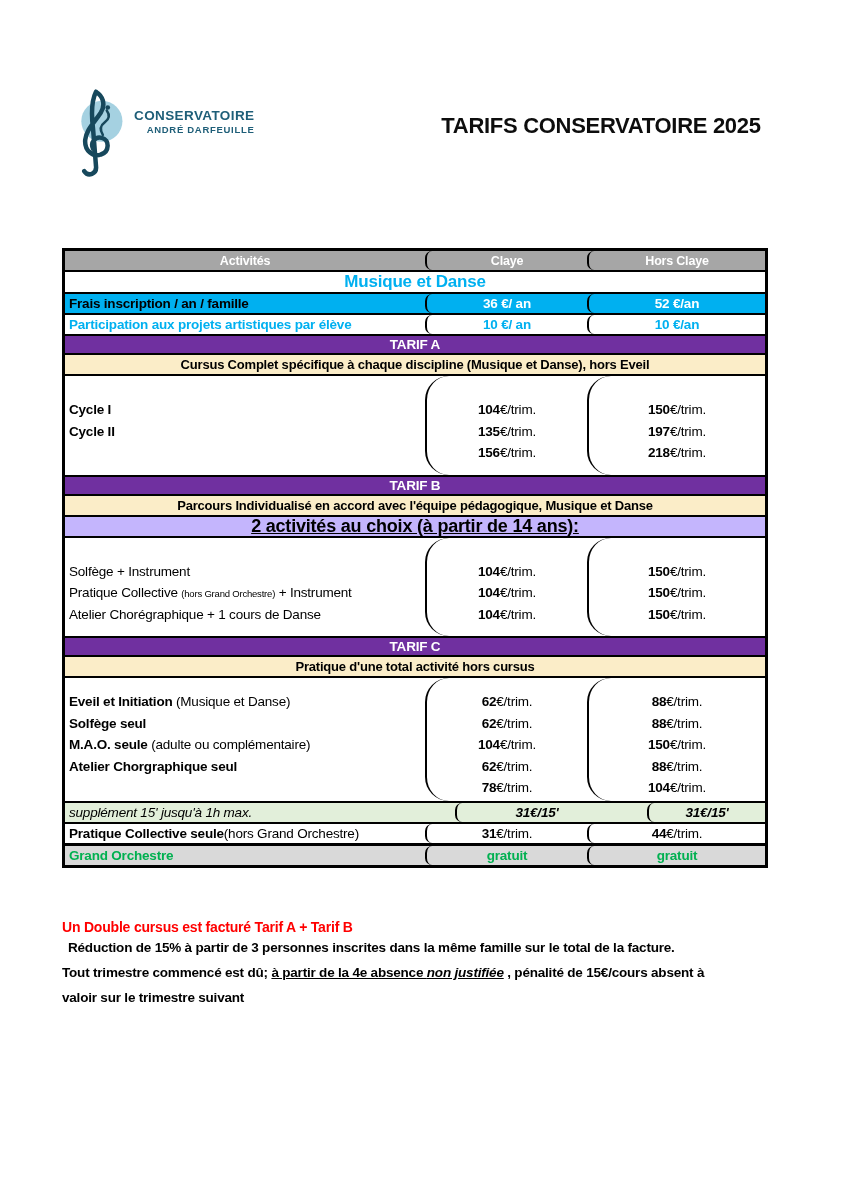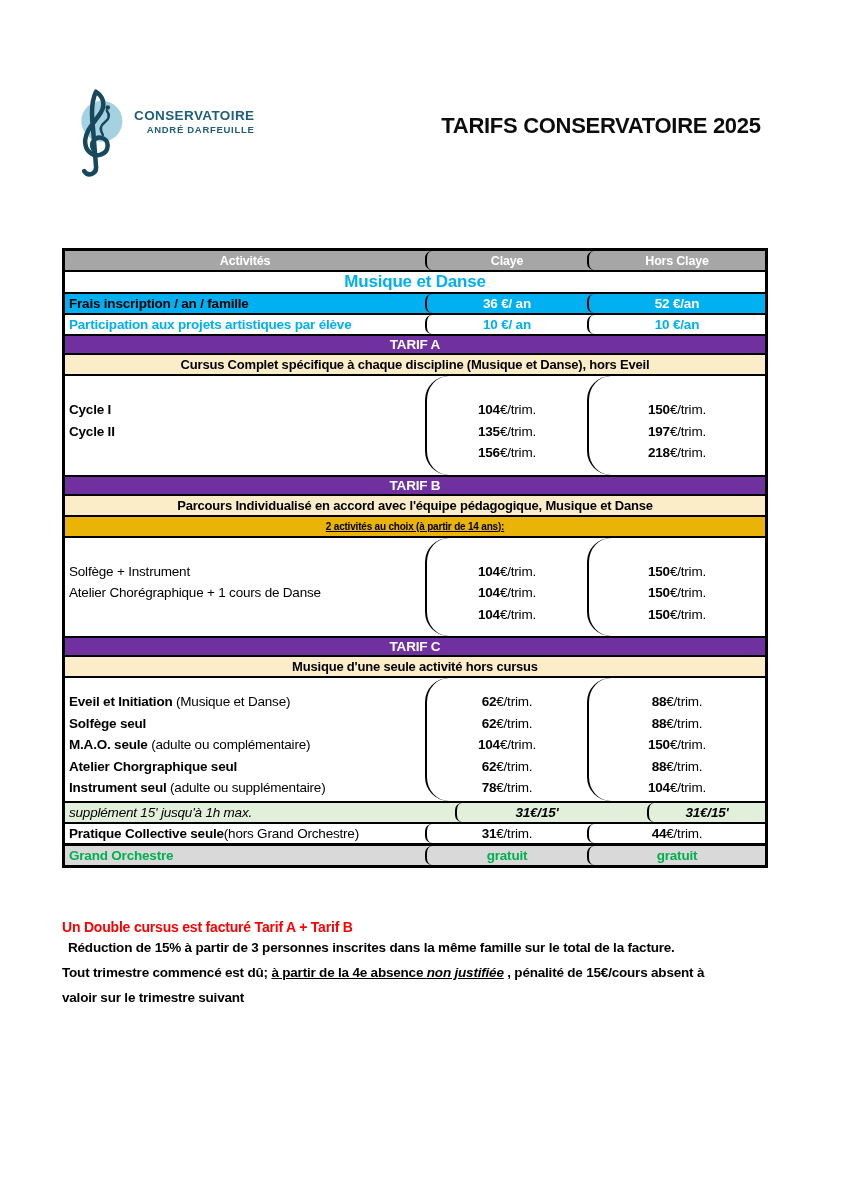--- a/index.html
+++ b/index.html
@@ -33,21 +33,21 @@
     color:#00b0f0; font-size:17px; font-weight:bold; }
   .r-fee .cell { height:19px; font-weight:bold; }
   .r-fee1 { background:#00b0f0; }
   .r-fee1 .lab { color:#000; }
   .r-fee1 .val { color:#fff; }
   .r-fee2 { background:#fff; color:#00b0f0; }
   .r-tarif { height:19px; background:#7030a0; color:#fff; font-weight:bold;
     display:flex; align-items:center; justify-content:center; font-size:13.5px; }
   .r-cream { height:21px; background:#fbedc8; font-weight:bold; font-size:13px;
     display:flex; align-items:center; justify-content:center; }
-  .r-graysub { height:21px; background:#eab308; font-weight:bold; font-size:10px;
+  .r-graysub { height:21px; background:#c4b5fd; font-weight:bold; font-size:18px;
     display:flex; align-items:center; justify-content:center; text-decoration:underline; }
 
   .bigcell { display:block;border-radius:24px; }
   .line { height:21.5px; line-height:21.5px; white-space:nowrap; }
   .big-a .bigcell, .big-b .bigcell { padding-top:23px; padding-bottom:11px; }
   .big-c .bigcell { padding-top:13px; padding-bottom:2px; }
   .bigcell.lab { padding-left:4px; }
   .bigcell.val .line { text-align:center; }
   .lb { font-weight:bold; }
   .li { font-style:italic; }
@@ -130,43 +130,43 @@
         <div class="line"><span class="vn">218</span><span>€/trim.</span></div>
       </div>
     </div>
 
     <div class="row r-tarif">TARIF B</div>
     <div class="row r-cream">Parcours Individualisé en accord avec l'équipe pédagogique, Musique et Danse</div>
     <div class="row r-graysub">2 activités au choix (à partir de 14 ans):</div>
     <div class="row cols big-b">
       <div class="bigcell lab">
         <div class="line"><span>Solfège + Instrument</span></div>
+        <div class="line"><span>Pratique Collective </span><span class="ls">(hors Grand Orchestre)</span><span> + Instrument</span></div>
         <div class="line"><span>Atelier Chorégraphique + 1 cours de Danse</span></div>
       </div>
       <div class="bigcell val c2">
         <div class="line"><span class="vn">104</span><span>€/trim.</span></div>
         <div class="line"><span class="vn">104</span><span>€/trim.</span></div>
         <div class="line"><span class="vn">104</span><span>€/trim.</span></div>
       </div>
       <div class="bigcell val c3">
         <div class="line"><span class="vn">150</span><span>€/trim.</span></div>
         <div class="line"><span class="vn">150</span><span>€/trim.</span></div>
         <div class="line"><span class="vn">150</span><span>€/trim.</span></div>
       </div>
     </div>
 
     <div class="row r-tarif">TARIF C</div>
-    <div class="row r-cream">Musique d'une seule activité hors cursus</div>
+    <div class="row r-cream">Pratique d'une total activité hors cursus</div>
     <div class="row cols big-c">
       <div class="bigcell lab">
         <div class="line"><span class="lb">Eveil et Initiation </span><span>(Musique et Danse)</span></div>
         <div class="line"><span class="lb">Solfège seul</span></div>
         <div class="line"><span class="lb">M.A.O. seule </span><span>(adulte ou complémentaire)</span></div>
         <div class="line"><span class="lb">Atelier Chorgraphique seul</span></div>
-        <div class="line"><span class="lb">Instrument seul </span><span>(adulte ou supplémentaire)</span></div>
       </div>
       <div class="bigcell val c2">
         <div class="line"><span class="vn">62</span><span>€/trim.</span></div>
         <div class="line"><span class="vn">62</span><span>€/trim.</span></div>
         <div class="line"><span class="vn">104</span><span>€/trim.</span></div>
         <div class="line"><span class="vn">62</span><span>€/trim.</span></div>
         <div class="line"><span class="vn">78</span><span>€/trim.</span></div>
       </div>
       <div class="bigcell val c3">
         <div class="line"><span class="vn">88</span><span>€/trim.</span></div>

